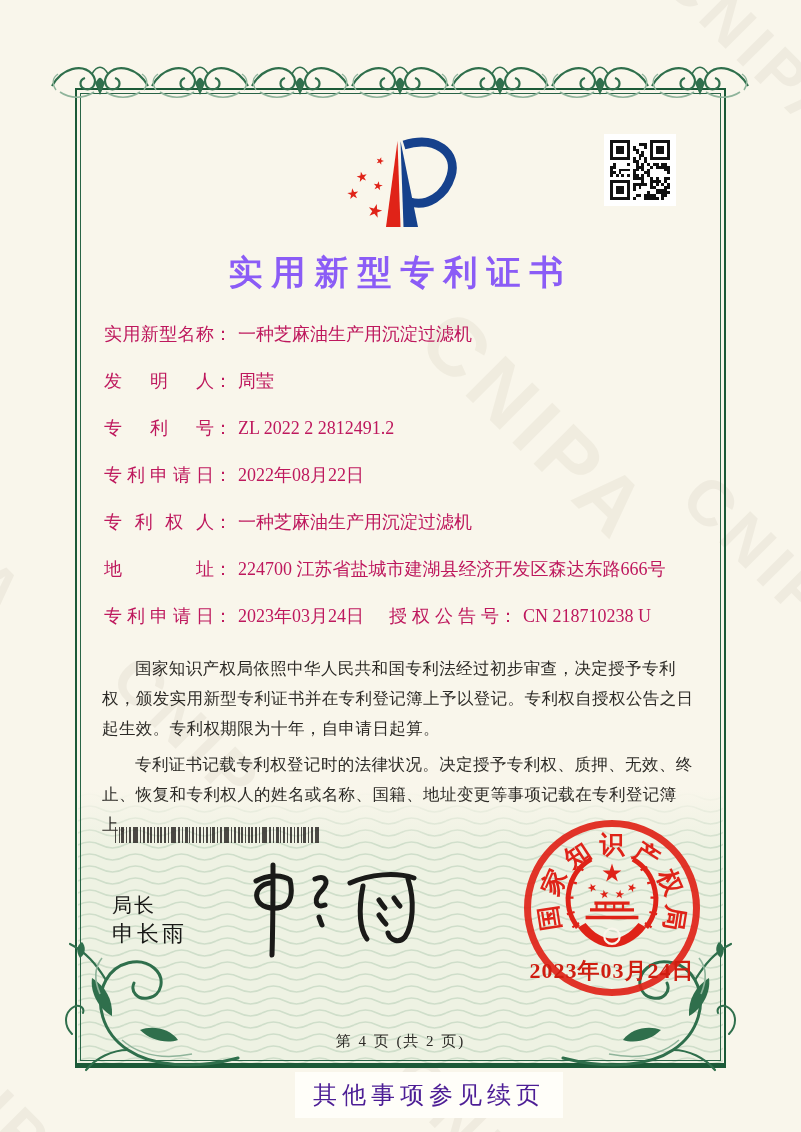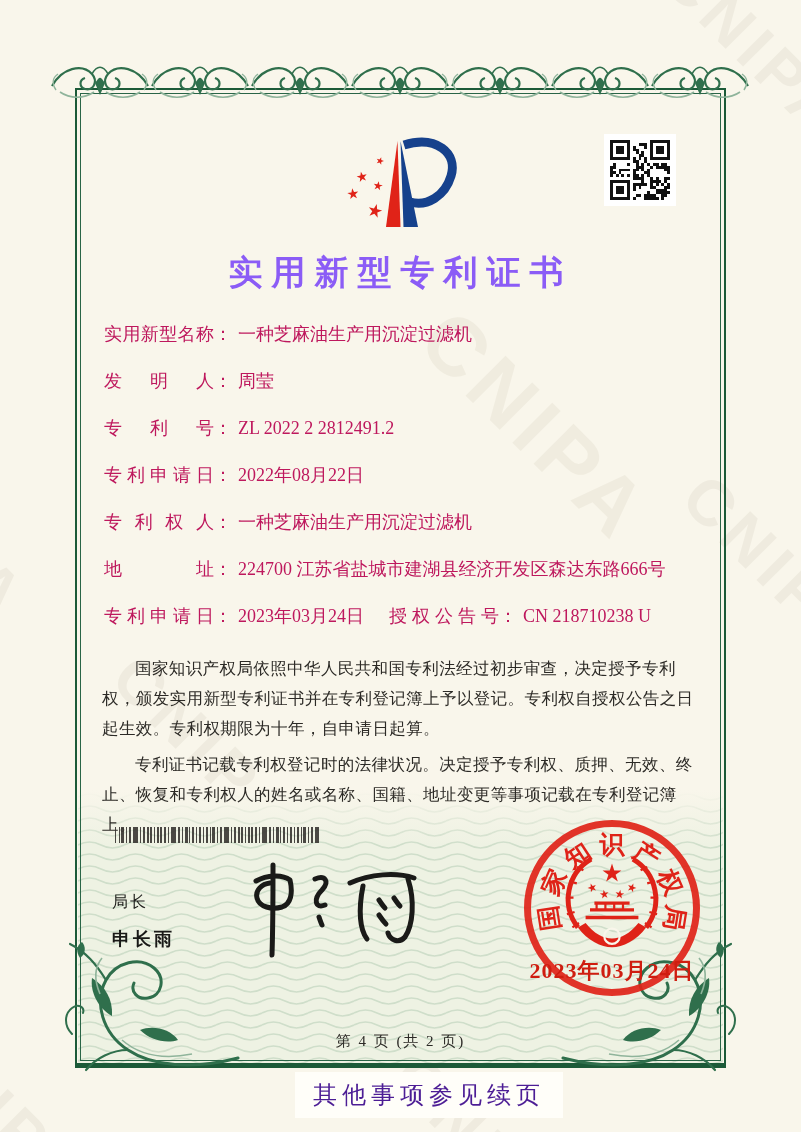--- a/index.html
+++ b/index.html
@@ -52,22 +52,22 @@
   
   .barcode { position:absolute; left:115px; top:827px; width:204px; height:16px; z-index:3;
              background-image:
                repeating-linear-gradient(90deg,#2e2b28 0 1.5px,transparent 1.5px 3.5px),
                repeating-linear-gradient(90deg,transparent 0 6px,#2e2b28 6px 8px,transparent 8px 13px);
              opacity:.85; }
 
   
   .signer { position:absolute; left:112px; top:892px; z-index:3;
             font-family:"Liberation Sans", sans-serif; color:#191917; }
-  .signer .role { font-size:16px; margin-bottom:14px; letter-spacing:2px; }
-  .signer .name { font-size:18px; letter-spacing:3px;font-weight:bold; }
+  .signer .role { font-size:20px; letter-spacing:2px; }
+  .signer .name { font-size:22px; letter-spacing:3px; }
   .signature { position:absolute; left:212px; top:852px; width:220px; height:112px; z-index:3; }
 
   
   .seal { position:absolute; left:524px; top:820px; width:176px; height:176px; z-index:4; }
   .seal-ring { position:absolute; inset:0; border:7px solid #df2318; border-radius:50%; opacity:.92; }
   .seal-char { position:absolute; left:50%; top:50%; width:28px; height:28px; margin:-14px 0 0 -14px;
                text-align:center; line-height:28px; font-size:25px; font-weight:700; color:#df2318;
                font-family:"Liberation Serif", serif; }
   .seal-char:nth-of-type(1){ transform:rotate(-99deg) translateY(-63px); }
   .seal-char:nth-of-type(2){ transform:rotate(-66deg) translateY(-63px); }

